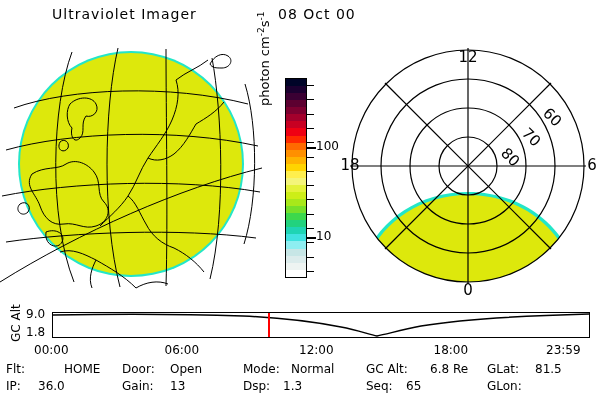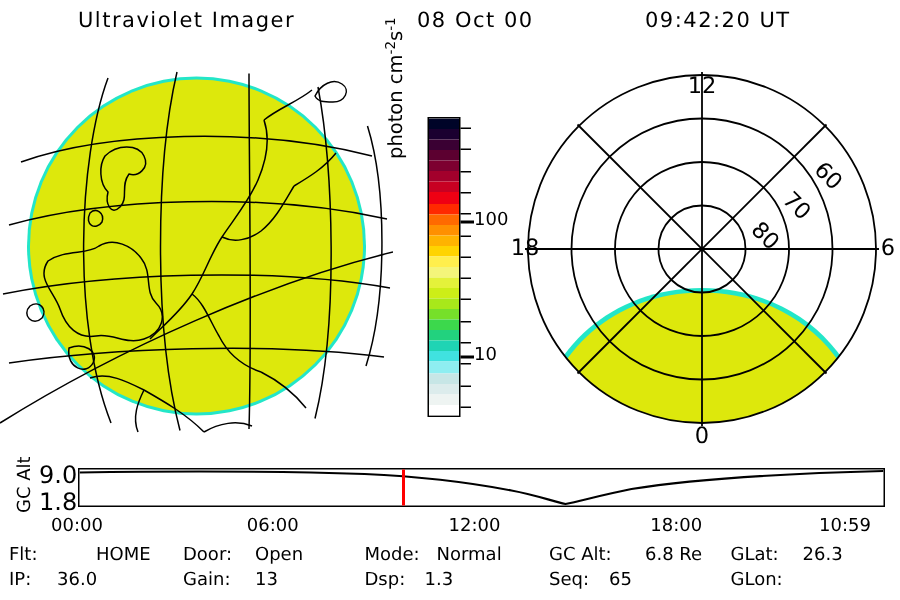--- a/index.html
+++ b/index.html
@@ -29,39 +29,38 @@
       font-size:13px;white-space:nowrap;
       transform:rotate(-90deg);transform-origin:left top;}
   #cbar-axis-label sup{font-size:9px;}
   
   #orbit-wrap{left:0;top:305px;width:600px;height:36px;}
   #orbit-box{position:absolute;left:52px;top:7px;width:538px;height:26px;
              border:1px solid #000;box-sizing:border-box;}
   #gcalt-label{position:absolute;left:6px;top:4px;width:18px;height:30px;font-size:12px;}
   #gcalt-label span{position:absolute;left:-6px;top:10px;width:32px;text-align:center;
                     transform:rotate(-90deg);white-space:nowrap;}
-  .ytick{position:absolute;font-size:16px;white-space:nowrap;}
+  .ytick{position:absolute;font-size:12px;white-space:nowrap;}
   #ytick-hi{left:26px;top:2px;}
   #ytick-lo{left:26px;top:20px;}
   
   #time-axis{left:0;top:343px;width:600px;height:16px;}
   #time-axis span{position:absolute;font-size:12px;white-space:nowrap;}
   
   #status{left:0;top:362px;width:600px;height:36px;}
   #status span{position:absolute;font-size:12px;white-space:nowrap;}
   .st-r0{top:0;} .st-r1{top:17px;}
   .c0{left:6px;} .c1{left:122px;} .c2{left:243px;} .c3{left:366px;} .c4{left:487px;}
 </style>
 </head>
 <body>
 
 <div id="header" class="abs">
   <span id="hdr-title">Ultraviolet Imager</span>
   <span id="hdr-date">08 Oct 00</span>
-  <span id="hdr-time">09:42:20 UT</span>
 </div>
 
 <div id="globe-panel" class="abs">
   <svg width="262" height="252" viewBox="0 0 262 252">
     <defs>
       <clipPath id="diskclip">
           <circle cx="131" cy="118" r="113"></circle>
         </clipPath>
     </defs>
 
@@ -216,34 +215,34 @@
     </svg>
     <div class="abs" id="orbit-marker" style="left: 40.2%; top: 0px; width: 2px; height: 100%; background: rgb(255, 0, 0);"></div>
   </div>
 </div>
 
 <div id="time-axis" class="abs">
     <span style="left: 34px; top: 0px;">00:00</span>
     <span style="left: 164.5px; top: 0px;">06:00</span>
     <span style="left: 299px; top: 0px;">12:00</span>
     <span style="left: 433.5px; top: 0px;">18:00</span>
-    <span style="left: 546px; top: 0px;">10:59</span>
+    <span style="left: 546px; top: 0px;">23:59</span>
   </div>
 
 <div id="status" class="abs">
     <span class="st-r0 c0">Flt:</span>
     <span class="st-r0" style="left: 64px;">HOME</span>
     <span class="st-r0 c1">Door:</span>
     <span class="st-r0" style="left: 170px;">Open</span>
     <span class="st-r0 c2">Mode:</span>
     <span class="st-r0" style="left: 291px;">Normal</span>
     <span class="st-r0 c3">GC Alt:</span>
     <span class="st-r0" style="left: 430px;">6.8 Re</span>
     <span class="st-r0 c4">GLat:</span>
-    <span class="st-r0" style="left: 535px;">26.3</span>
+    <span class="st-r0" style="left: 535px;">81.5</span>
     <span class="st-r1 c0">IP:</span>
     <span class="st-r1" style="left: 38px;">36.0</span>
     <span class="st-r1 c1">Gain:</span>
     <span class="st-r1" style="left: 170px;">13</span>
     <span class="st-r1 c2">Dsp:</span>
     <span class="st-r1" style="left: 283px;">1.3</span>
     <span class="st-r1 c3">Seq:</span>
     <span class="st-r1" style="left: 406px;">65</span>
     <span class="st-r1 c4">GLon:</span>
     <span class="st-r1" style="left: 535px; margin-top: 28px;">228.2</span>

